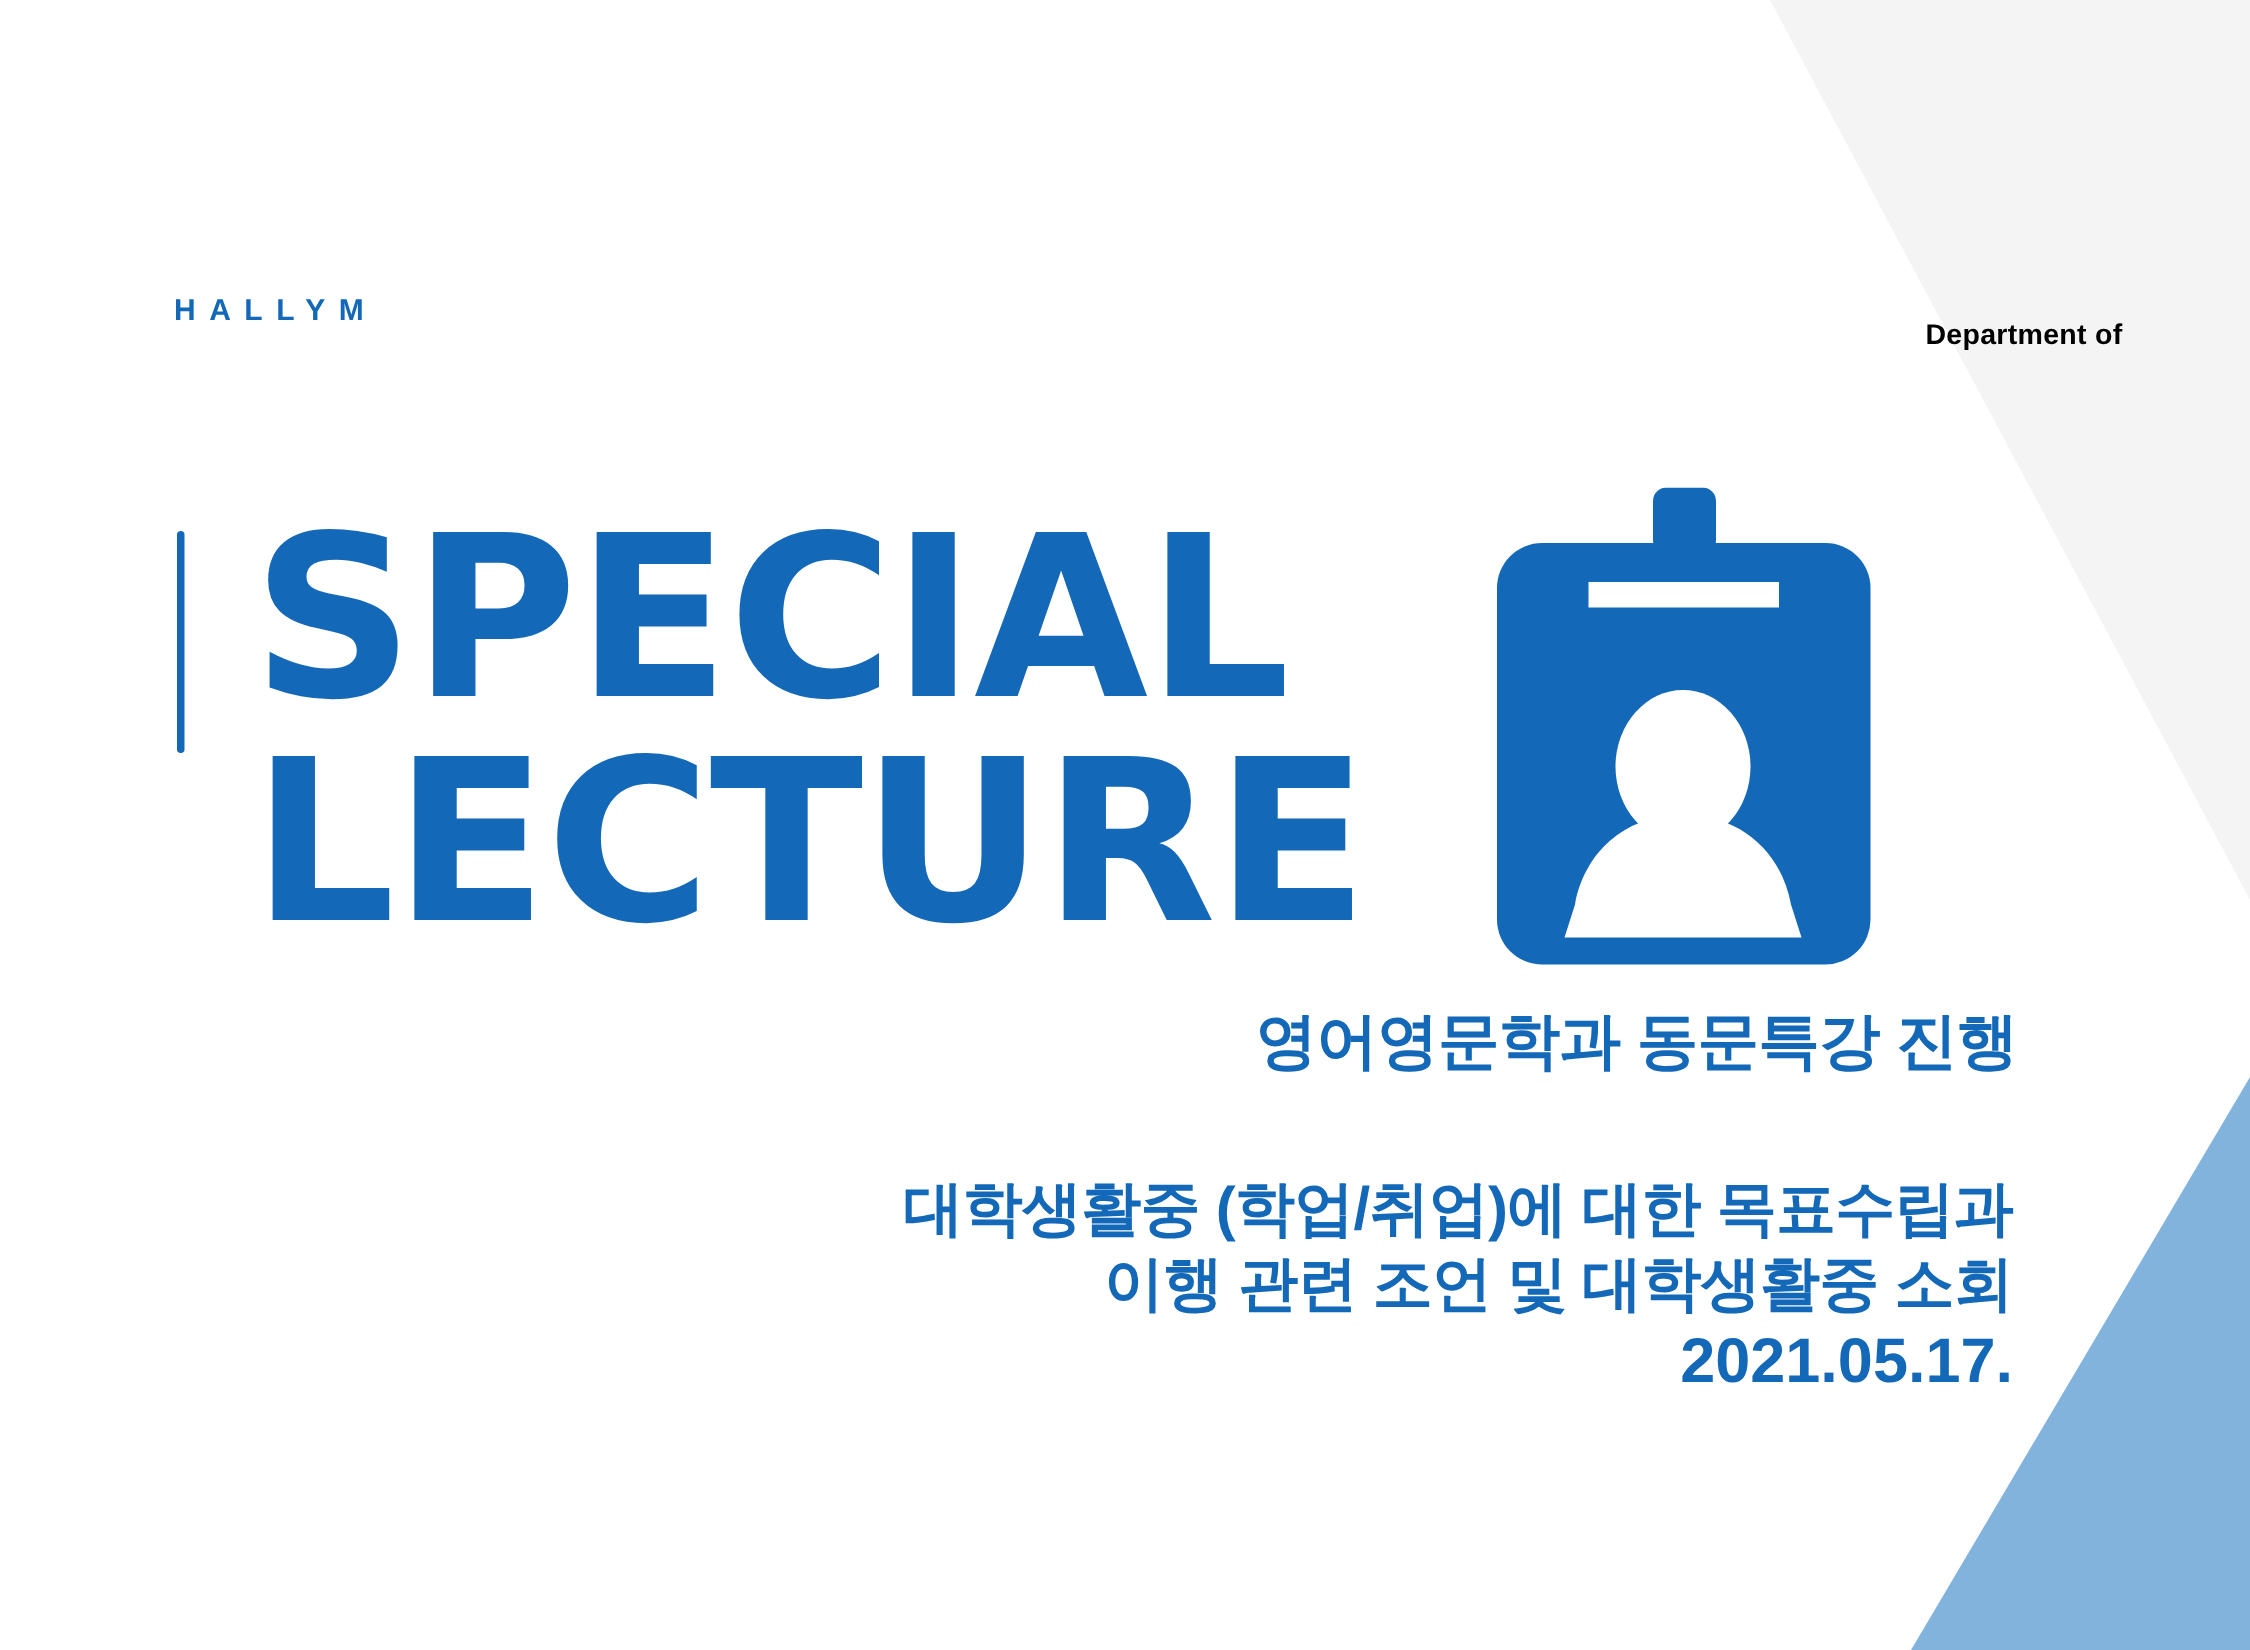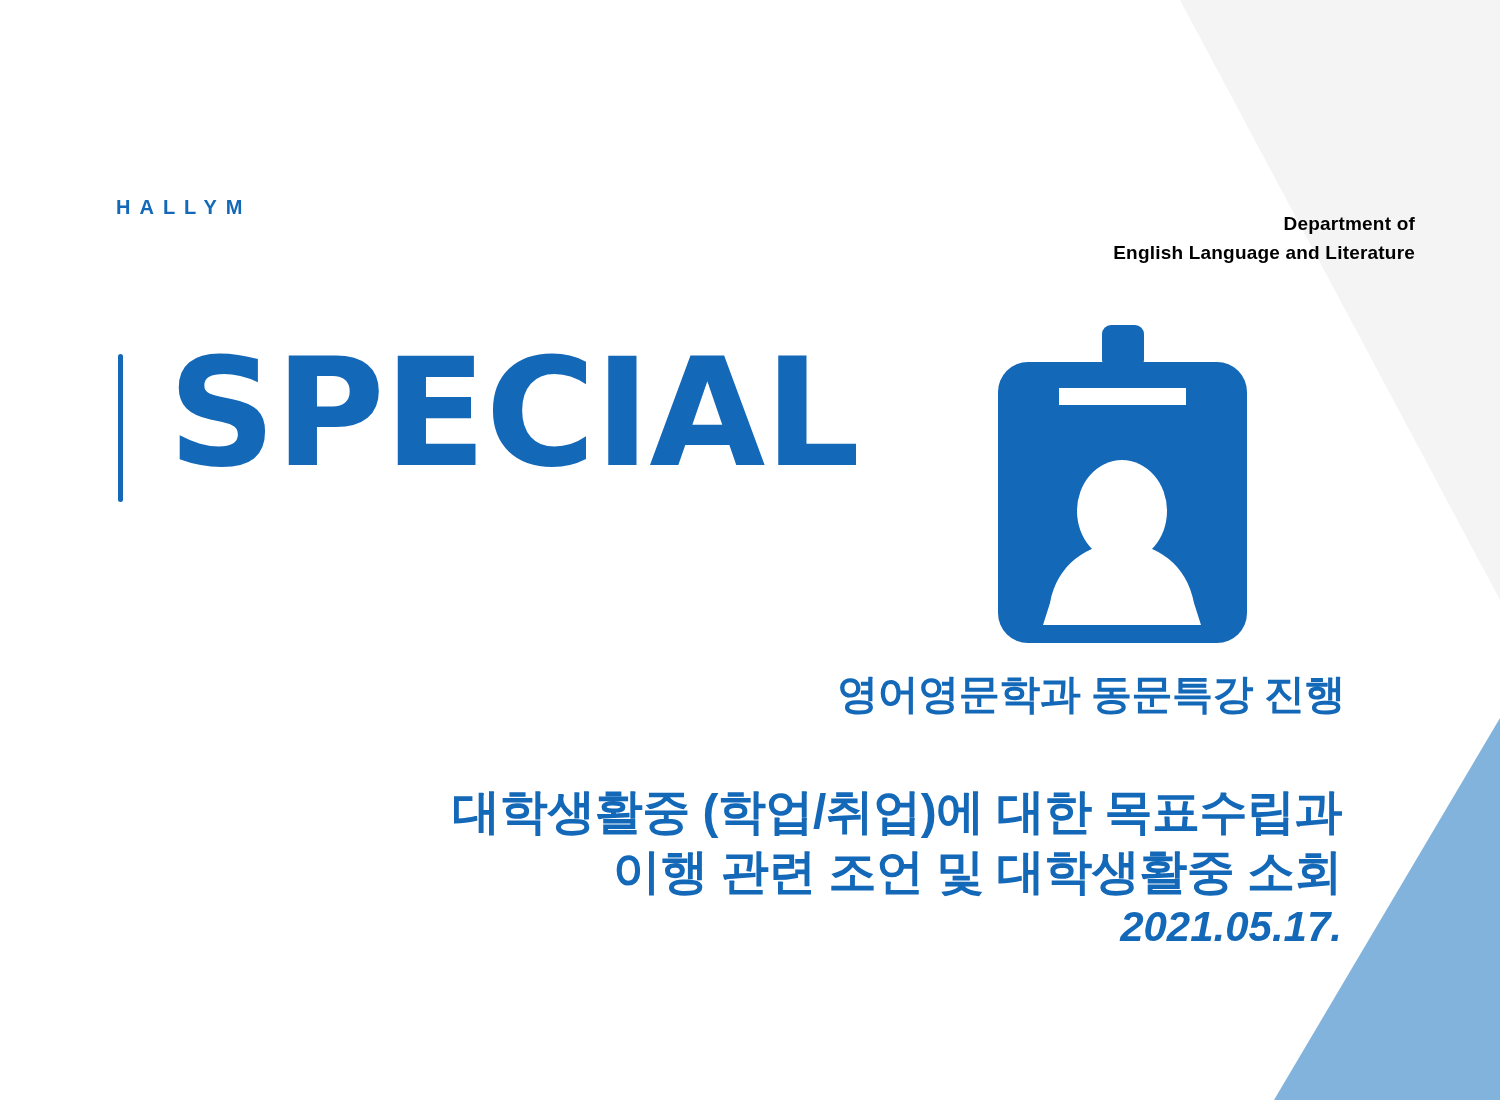--- a/index.html
+++ b/index.html
@@ -116,56 +116,55 @@
   }
   .detail-block {
     position: absolute;
     right: 158px;
     top: 782px;
     text-align: right;
     z-index: 4;
     line-height: 1.24;
   }
   .detail-line {
-    font-size: 48px;
+    font-size: 40px;
     font-weight: bold;
     color: #1468b8;
     white-space: nowrap;
     letter-spacing: -0.5px;
   }
   .detail-line.date-line {
     font-size: 42px;
     letter-spacing: 0px;
-    font-style: italic;
   }
 </style>
 </head>
 <body>
 
 <div id="poster">
 
   <svg class="bg-gray-wedge" viewBox="0 0 1500 1100" aria-hidden="true">
     <polygon points="1180,0 1500,0 1500,600" fill="#f4f4f4"></polygon>
   </svg>
 
   <svg class="bg-blue-triangle" viewBox="0 0 1500 1100" aria-hidden="true">
     <polygon points="1500,718 1500,1100 1274,1100" fill="#82b3dc"></polygon>
   </svg>
 
   <div class="brand-wordmark">HALLYM</div>
 
   <div class="dept-block">
     <div class="dept-line">Department of</div>
-    <div class="dept-line">English Language and Literature</div>
   </div>
 
   <div class="title-accent-bar"></div>
 
   <div class="title-block">
     <div class="title-line">SPECIAL</div>
+    <div class="title-line">LECTURE</div>
   </div>
 
   <svg class="badge-icon" viewBox="0 0 255 325" aria-hidden="true">
 
     <rect x="107" y="0" width="42" height="44" rx="9" ry="9" fill="#1468b8"></rect>
 
     <rect x="3" y="37" width="249" height="281" rx="30" ry="30" fill="#1468b8"></rect>
 
     <rect x="64" y="63" width="127" height="17" fill="#ffffff"></rect>
 

